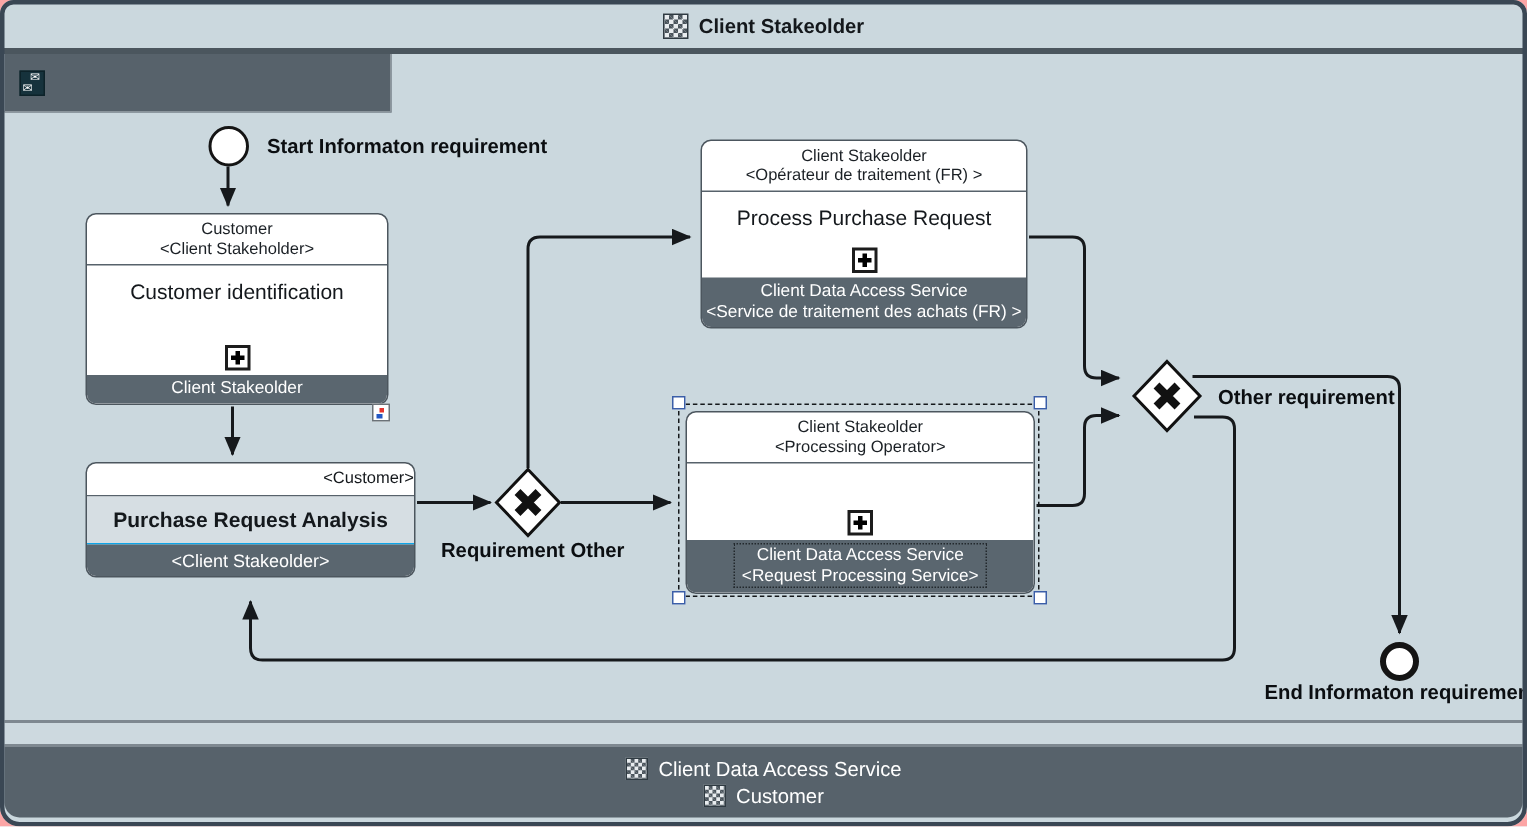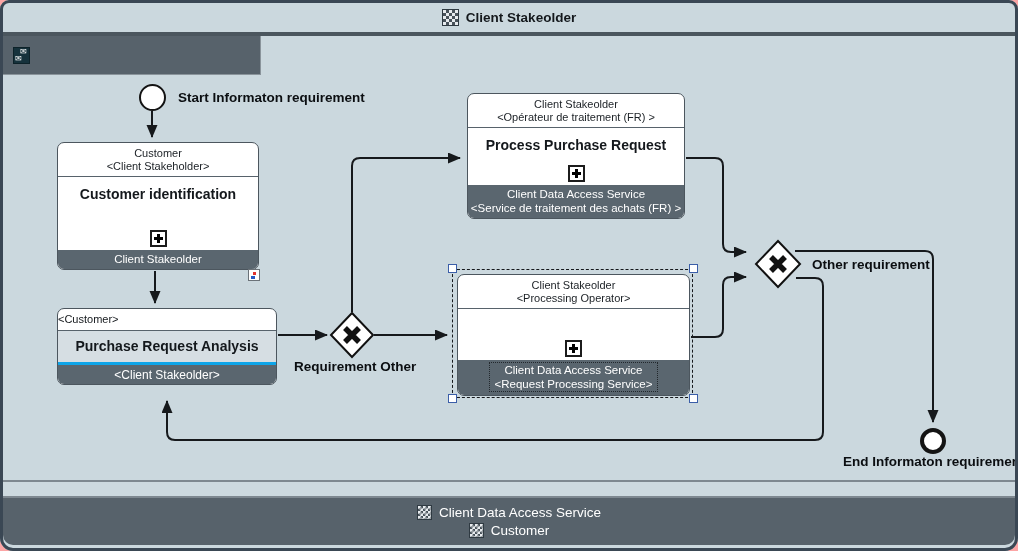--- a/index.html
+++ b/index.html
@@ -47,33 +47,33 @@
   svg.edges path.flow{fill:none;stroke:#16191c;stroke-width:2;}
   svg.edges .gw{fill:#fff;stroke:#111;stroke-width:2;}
   svg.edges .gwx{fill:none;stroke:#111;stroke-width:5.5;}
 
   
   .task{position:absolute;background:#fff;border:1.5px solid #4c565e;border-radius:7px;
         display:flex;flex-direction:column;overflow:hidden;z-index:20;box-sizing:border-box;}
   .task-header{text-align:center;font-size:11px;line-height:13px;padding:4px 2px 3px;
                border-bottom:1px solid #57626b;color:#1b2025;}
   .task-body{flex:1;display:flex;flex-direction:column;align-items:center;position:relative;}
-  .task-title{font-weight:bold;font-size:14px;margin-top:9px;}
+  .task-title{font-weight:normal;font-size:14px;margin-top:9px;}
   .task-body .spacer{flex:1;}
   .task-footer{background:#5a666f;color:#fff;text-align:center;font-size:11.5px;line-height:14px;
                padding:2px 2px 3px;}
   .plus{width:17px;height:17px;box-sizing:border-box;border:2px solid #1c1c1c;margin-bottom:3px;
         background:
           linear-gradient(#000,#000) center/9px 3px no-repeat,
           linear-gradient(#000,#000) center/3px 9px no-repeat,#fff;}
 
   
-  .task .row-header{height:21px;line-height:21px;text-align:left;font-size:11px;border-bottom:1px solid #57626b;}
+  .task .row-header{height:21px;line-height:21px;text-align:right;font-size:11px;border-bottom:1px solid #57626b;}
   .task .row-mid{height:31px;line-height:31px;text-align:center;font-weight:bold;font-size:14px;
-                 background:#d6dee3;border-bottom:3px solid #0ea5e9;}
+                 background:#d6dee3;border-bottom:1px solid #0ea5e9;}
   .task .row-footer{flex:1;background:#5a666f;color:#fff;text-align:left;font-size:12px;
                     display:flex;align-items:center;justify-content:center;}
 
   .dotted-box{display:inline-block;border:1px dotted #22282d;padding:0 5px;}
 
   
   .event{position:absolute;background:#fff;border-radius:50%;box-sizing:border-box;z-index:20;}
   .event.start{left:139px;top:84px;width:27px;height:27px;border:2.5px solid #141414;}
   .event.end{left:920px;top:428px;width:26px;height:26px;border:4.5px solid #141414;}
 

